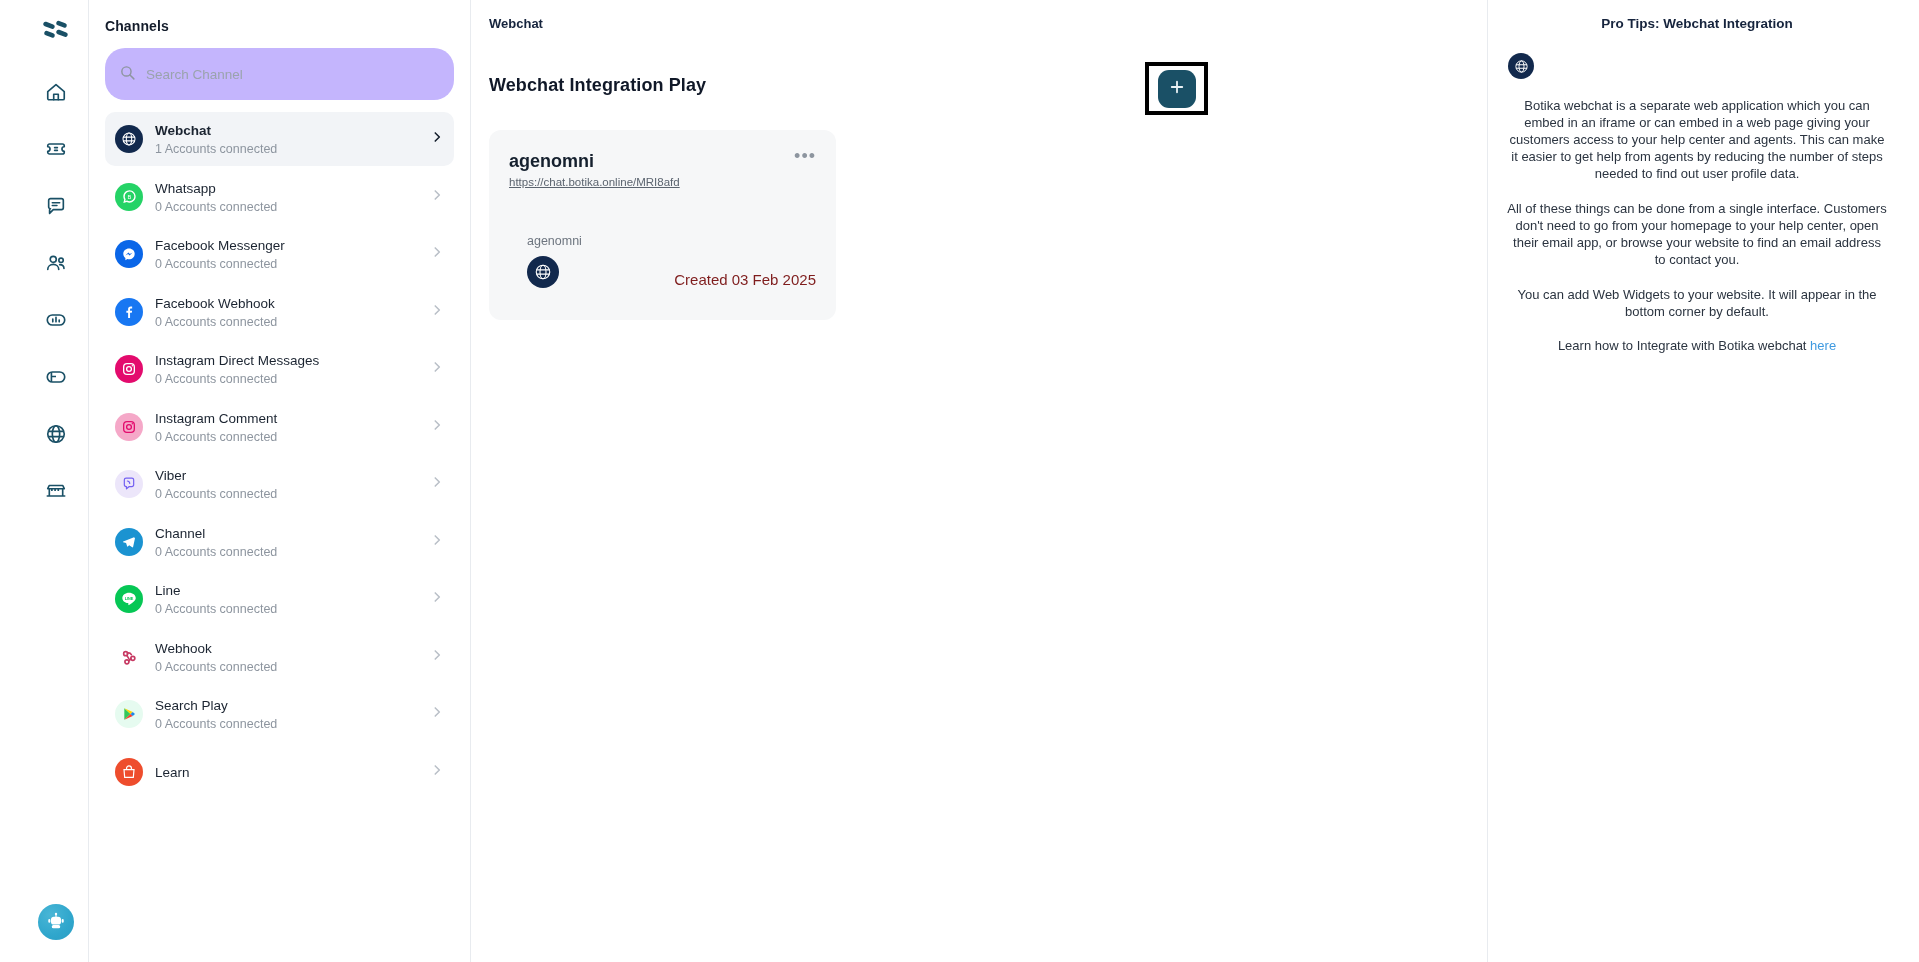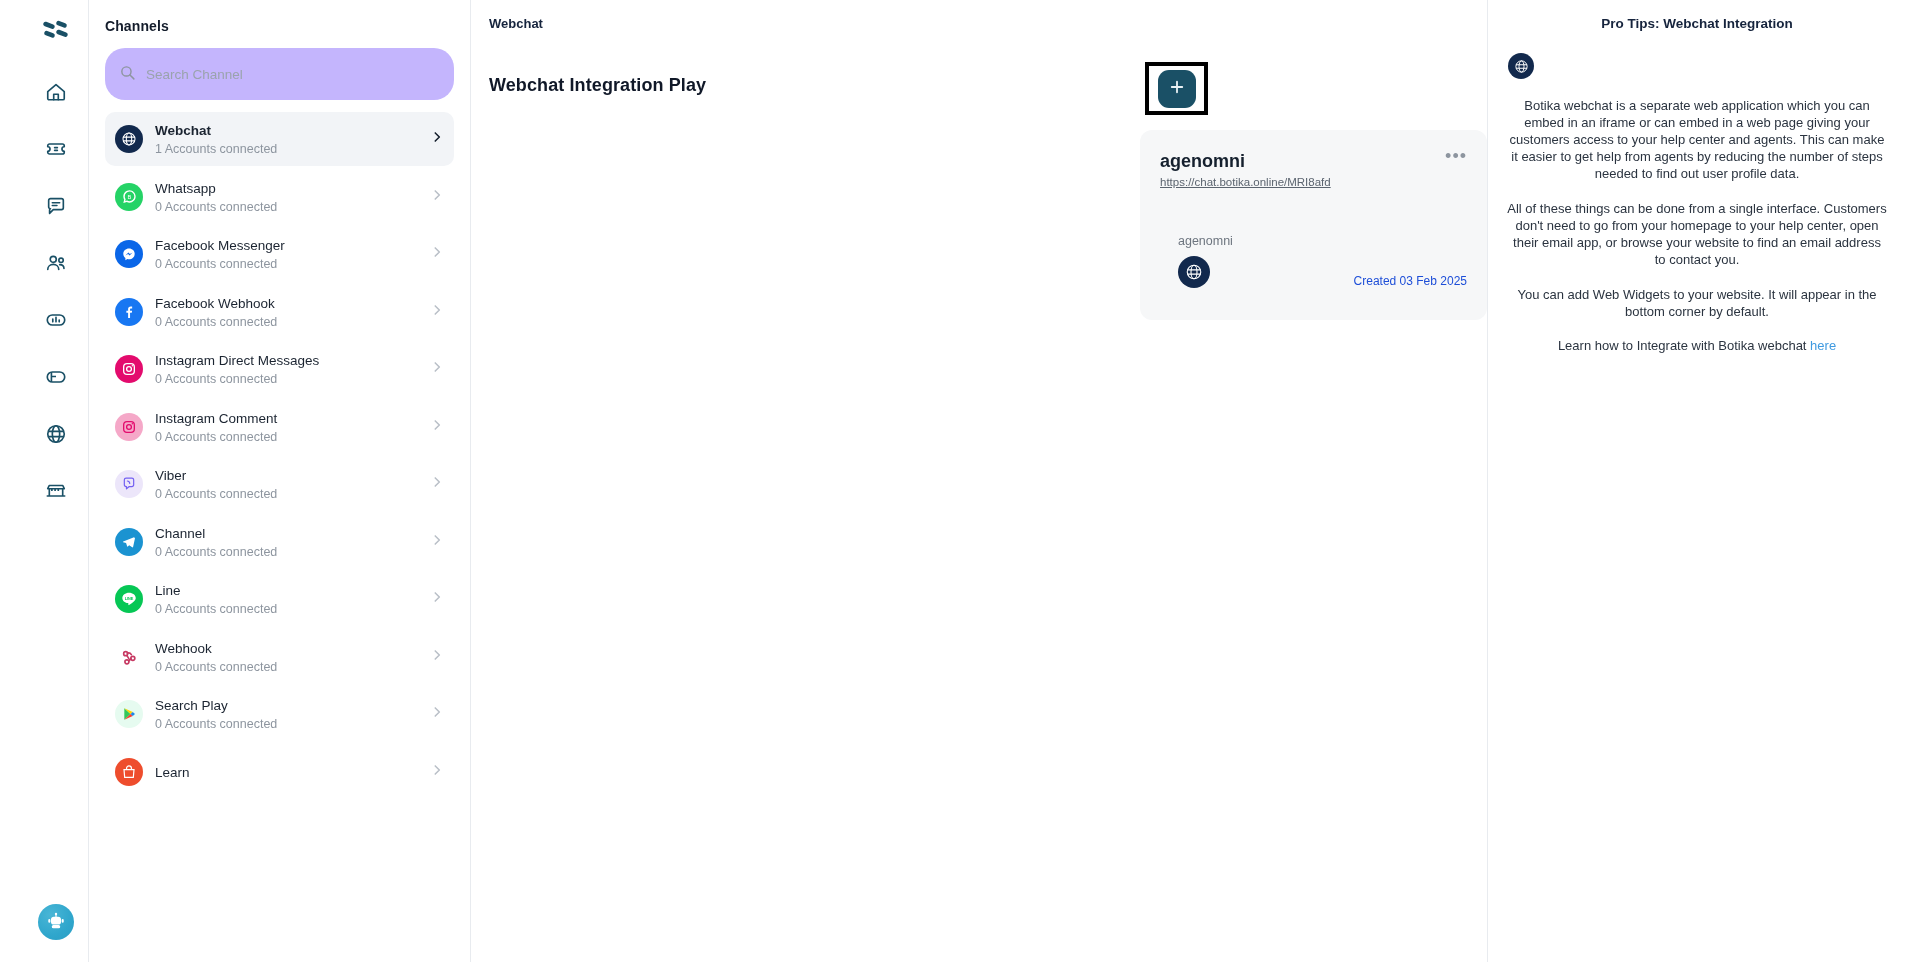--- a/index.html
+++ b/index.html
@@ -101,40 +101,40 @@
     border: 4px solid #000; background: #fff;
     display: flex; align-items: center; justify-content: center;
   }
   .add-btn {
     width: 38px; height: 38px; border-radius: 11px;
     background: #1a5066;
     display: flex; align-items: center; justify-content: center;
     cursor: pointer; border: 0;
   }
 
-  .cards { padding: 34px 0 0 18px; display: flex; flex-wrap: wrap; gap: 18px; justify-content: flex-end; }
+  .cards { padding: 34px 0 0 18px; display: flex; flex-wrap: wrap; gap: 18px; }
   .card {
     width: 347px; height: 190px; background: #f6f7f8;
     border-radius: 12px; padding: 20px 20px 16px 20px;
     position: relative;
   }
   .card-head { display: flex; align-items: flex-start; justify-content: space-between; }
   .card-title { font-size: 18px; font-weight: 700; color: #15202e; line-height: 22px; }
   .card-url {
     font-size: 11.5px; color: #5b646f; text-decoration: underline;
     display: inline-block; margin-top: 3px; cursor: pointer;
   }
   .card-menu { color: #8d959f; font-size: 18px; line-height: 12px; cursor: pointer; letter-spacing: 1px; }
   .card-acct { font-size: 12.5px; color: #6d757f; margin-top: 44px; margin-left: 18px; }
   .card-bottom { display: flex; align-items: flex-end; justify-content: space-between; margin-top: 8px; }
   .card-globe {
     width: 32px; height: 32px; border-radius: 50%; background: #12294d;
     display: flex; align-items: center; justify-content: center; margin-left: 18px;
   }
-  .card-date { font-size: 12px; color: #1d4ed8; }
+  .card-date { font-size: 15px; color: #7f1d1d; }
 
   
   .tips {
     width: 455px; flex: 0 0 455px; background: #fff;
     padding: 16px 55px 0 18px;
     text-align: center;
   }
   .tips-title { font-size: 13.5px; font-weight: 700; color: #16243d; }
   .tips-globe {
     width: 26px; height: 26px; border-radius: 50%; background: #12294d;

